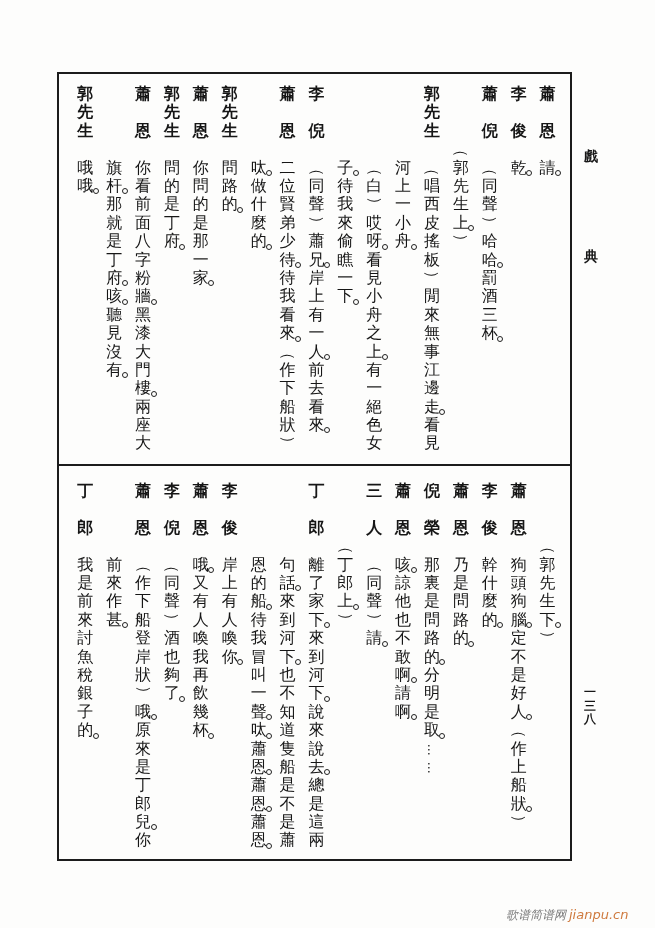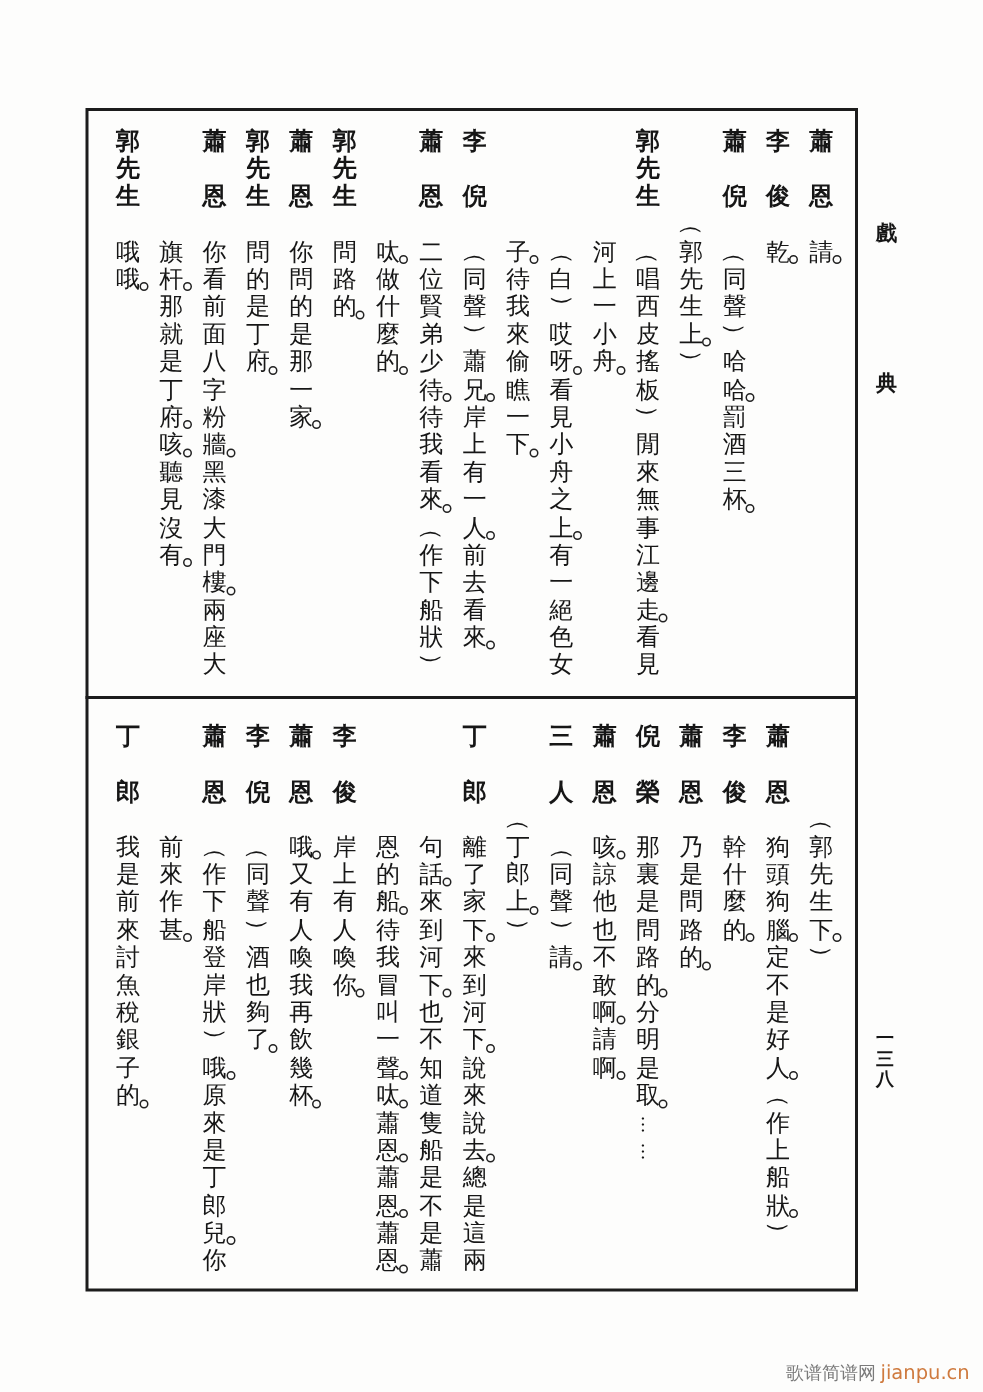--- a/index.html
+++ b/index.html
@@ -50,22 +50,23 @@
   }
   #running-title-1 { top:149px; }
   #running-title-2 { top:249px; }
   .page-number {
     position:absolute; left:582px; top:686px; width:16px;
     display:flex; flex-direction:column; align-items:center;
     font-size:12px; font-weight:bold;
   }
   .page-number .ch { font-size:12px; height:13.5px; line-height:13.5px; }
   .watermark {
-    position:absolute; left:524px; top:904px; white-space:nowrap;
+    position:absolute; left:506px; top:904px; white-space:nowrap;
     font-family:"DejaVu Sans", sans-serif;
+    font-style:italic;
   }
   .watermark .site { color:#7a7a7a; font-size:12px; font-family:"DejaVu Serif", serif; }
   .watermark .domain { color:#cf7a3e; font-size:13px; margin-left:3px; }
 </style>
 </head>
 <body>
 
 <div class="frame"></div>
 <div class="divider"></div>
 

